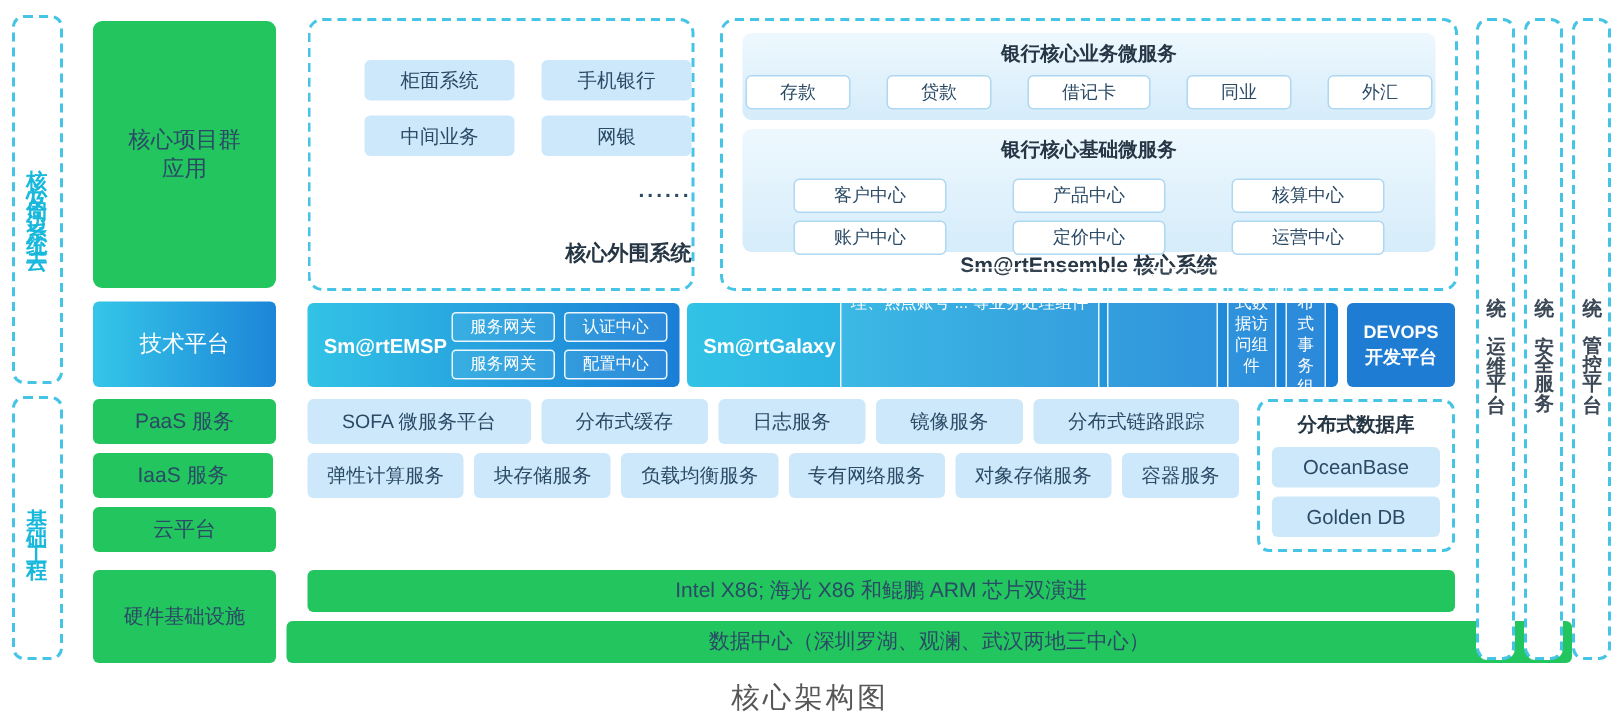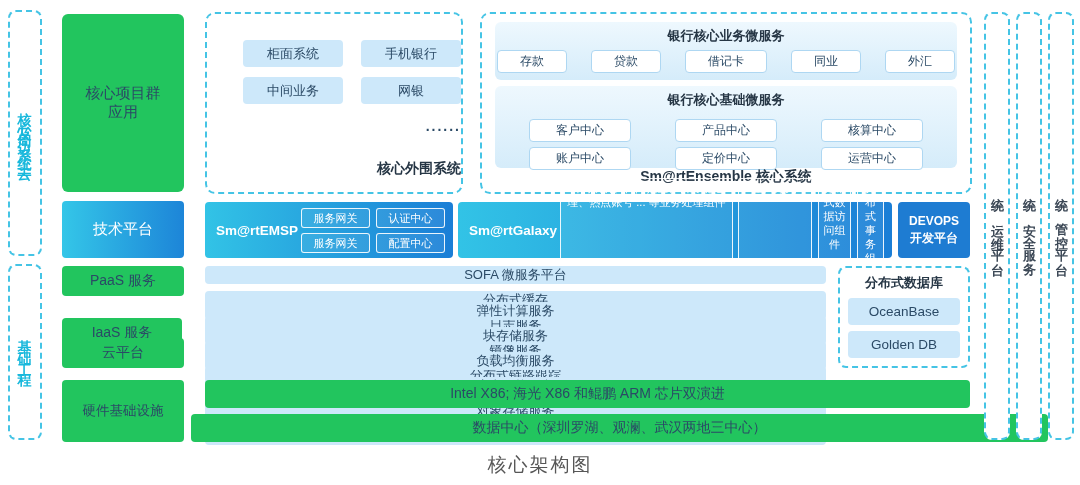--- a/index.html
+++ b/index.html
@@ -25,21 +25,21 @@
          display:flex; align-items:center; justify-content:center; font-size:14px; }
   .chip { background:#cde8fa; border-radius:4px; color:#2b4a66; font-size:13px;
           display:flex; align-items:center; justify-content:center; height:27px; }
   .pre { white-space:pre-line; text-align:center; }
 
   
   #app-group { left:62px; top:14px; width:122px; height:178px; font-size:15px; border-radius:6px; }
   #tech-platform { left:62px; top:201px; width:122px; height:57px;
                    background:linear-gradient(90deg,#34c6e8,#1d85d8); color:#fff; font-size:15px; }
   #paas-label { left:62px; top:266px; width:122px; height:30px; }
-  #iaas-label { left:62px; top:318px; width:120px; height:30px; }
+  #iaas-label { left:62px; top:302px; width:120px; height:30px; }
   #cloud-label { left:62px; top:338px; width:122px; height:30px; }
   #hw-label { left:62px; top:380px; width:122px; height:62px; font-size:13.5px; }
 
   
   .dashed-box { position:absolute; border:2px dashed #45c4e5; border-radius:10px; background:#fff; }
   #peripheral-box { left:205px; top:12px; width:258px; height:182px;
                     display:flex; flex-direction:column; align-items:flex-end; padding:26px 0 14px; }
   .p-row { display:flex; gap:18px; margin-bottom:10px; }
   .p-chip { width:100px; }
   #p-dots { color:#2b4a66; font-weight:bold; letter-spacing:2px; font-size:14px; margin-top:4px; }
@@ -73,21 +73,21 @@
   #galaxy-col { flex:1; display:flex; gap:5px; }
   #galaxy-bottom { display:flex; gap:6px; }
   .gc0 { flex:0 0 auto; padding:2px 14px; }
   .gc1 { flex:1.5; }
   .gc2 { flex:1.15; }
   #devops { left:898px; top:202px; width:72px; height:56px; position:absolute; background:#1e7cd2;
             border-radius:4px; color:#fff; font-size:12px; font-weight:bold;
             display:flex; align-items:center; justify-content:center; line-height:17px; }
 
   
-  .chip-row { position:absolute; display:flex; gap:7px;flex-direction:column; }
+  .chip-row { position:absolute; display:flex; gap:7px; }
   #paas-row { left:205px; top:266px; width:621px; height:30px; }
   #iaas-row { left:205px; top:302px; width:621px; height:30px; }
   .chip-row .chip { flex:1 1 auto; height:30px; padding:0 10px; white-space:nowrap; }
   #cloud-bar { left:205px; top:338px; width:621px; height:30px; }
 
   
   #db-box { left:838px; top:266px; width:132px; height:102px; border-radius:8px;
             display:flex; flex-direction:column; align-items:center; padding:6px 0; gap:6px; }
   #db-title { font-size:13px; font-weight:bold; color:#263645; }
   .db-chip { width:112px; font-size:13.5px; }

